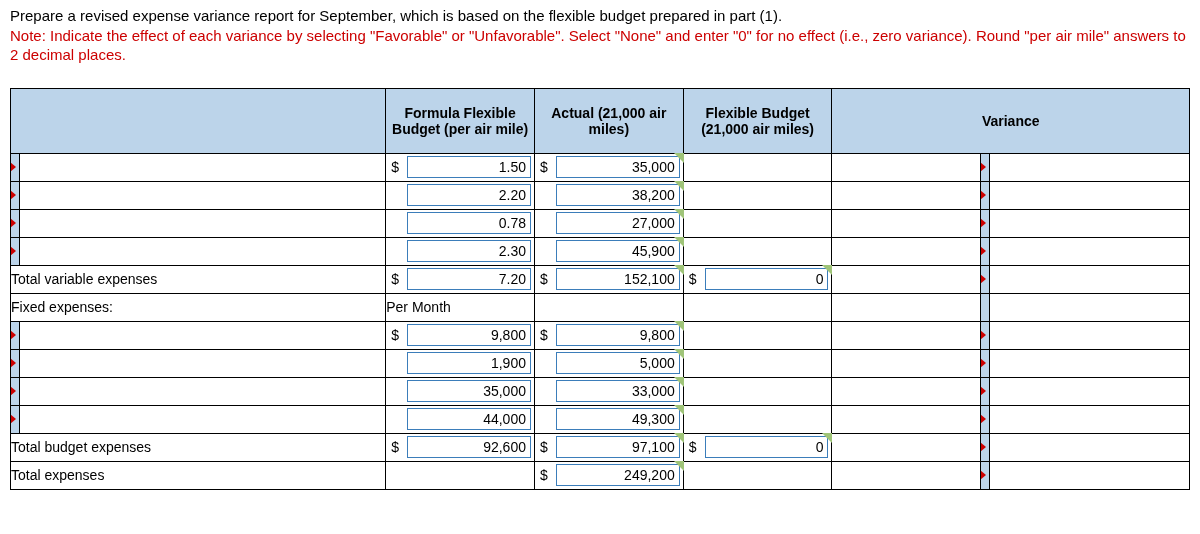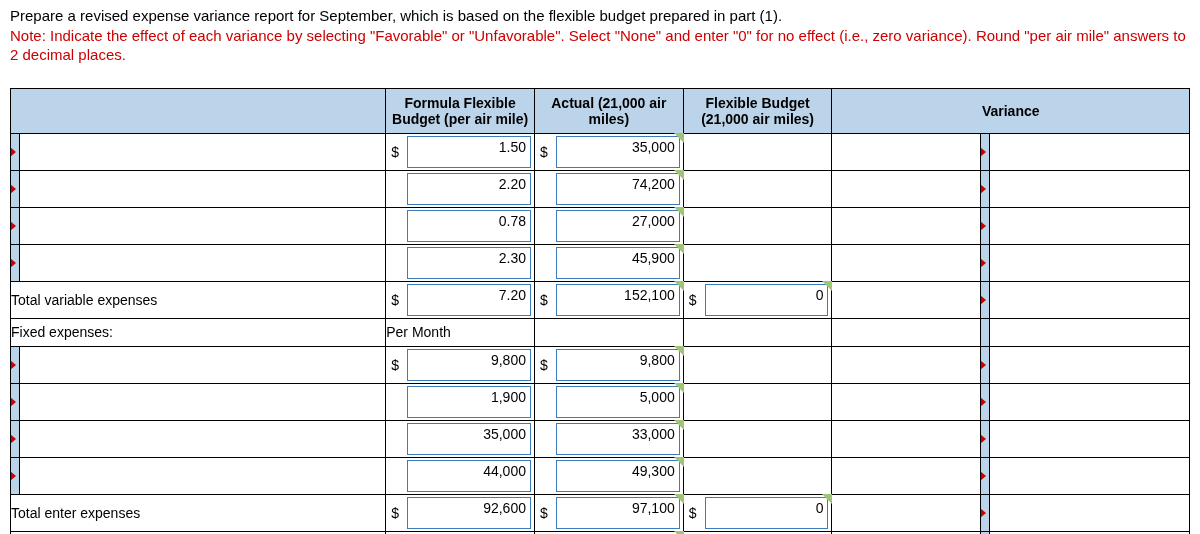--- a/index.html
+++ b/index.html
@@ -23,21 +23,21 @@
     border: 1px solid #000;
     padding: 0;
     vertical-align: middle;
     height: 28px;
     font-size: 14px;
   }
   table.main th {
     background: #bcd4ea;
     font-weight: bold;
     text-align: center;
-    padding: 6px 4px;
+    padding: 16px 4px;
     height: auto;
   }
   col.c-label { width: 330px; }
   col.c-formula { width: 134px; }
   col.c-actual { width: 134px; }
   col.c-flex { width: 134px; }
   col.c-varamt { width: 134px; }
   col.c-vartype { width: 180px; }
 
   .mark-cell {
@@ -65,21 +65,21 @@
     padding: 2px 3px;
   }
   .cur {
     width: 18px;
     text-align: left;
     padding-left: 2px;
   }
   .val-box {
     flex: 1;
     border: 1px solid #3b7dba;
-    height: 32px;
+    height: 22px;
     line-height: 20px;
     text-align: right;
     padding: 0 4px;
     background: #fff;
   }
   .plain-text { padding: 4px 6px; }
   .flag-cell { position: relative; }
   .flag {
     position: absolute;
     top: -1px; right: -1px;
@@ -153,21 +153,21 @@
       <td class="no-split"></td>
       <td>
           <div class="money-wrap">
             <span class="cur"></span>
             <div class="val-box">2.20</div>
           </div>
         </td>
       <td class="flag-cell">
           <div class="money-wrap">
             <span class="cur"></span>
-            <div class="val-box">74,200</div>
+            <div class="val-box">38,200</div>
           </div>
           <div class="flag"></div>
         </td>
       <td></td>
         <td></td>
       <td class="mark-cell">
           <div class="mark-inner"></div>
         </td>
       <td class="no-split"></td>
     </tr>
@@ -361,21 +361,21 @@
         </td>
       <td></td>
         <td></td>
       <td class="mark-cell">
           <div class="mark-inner"></div>
         </td>
       <td class="no-split"></td>
     </tr>
 
     <tr>
-      <td class="label-cell label-indent" colspan="2">Total enter expenses</td>
+      <td class="label-cell label-indent" colspan="2">Total budget expenses</td>
       <td>
           <div class="money-wrap">
             <span class="cur">$</span>
             <div class="val-box">92,600</div>
           </div>
         </td>
       <td class="flag-cell">
           <div class="money-wrap">
             <span class="cur">$</span>
             <div class="val-box">97,100</div>

